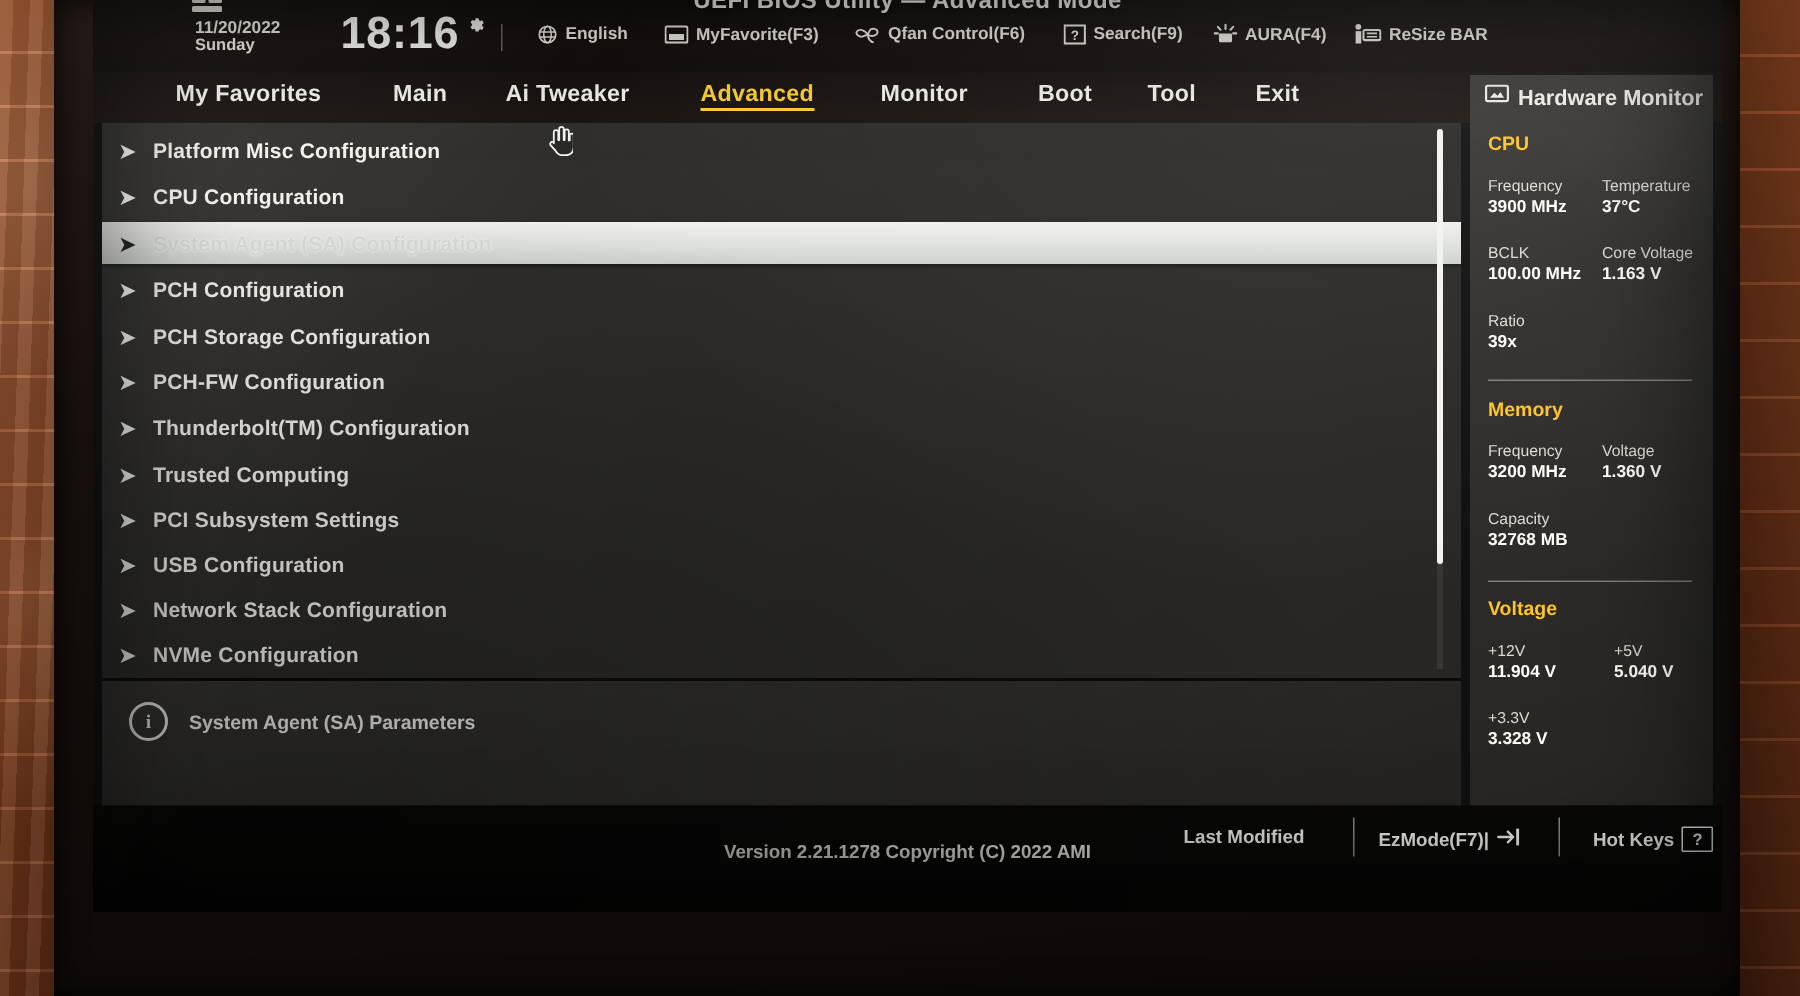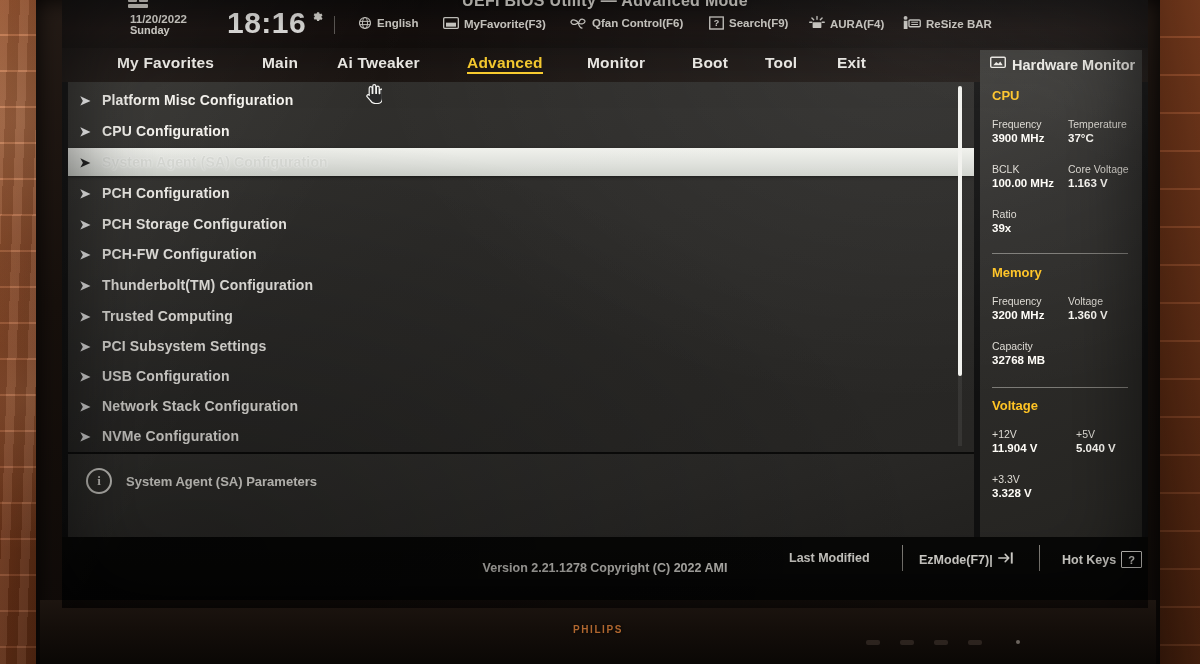--- a/index.html
+++ b/index.html
@@ -413,24 +413,14 @@
     <div class="cursor" style="left:302px;top:84px;">
       <svg width="18" height="20" viewBox="0 0 18 20">
         <path d="M5.2 11.5V4.2a1.5 1.5 0 0 1 3 0v5.2h.6V2.1a1.5 1.5 0 0 1 3 0v7.3h.6V3.6a1.4 1.4 0 0 1 2.8 0v6h.6V6.4a1.35 1.35 0 0 1 2.7 0v7.8c0 3-2 5.3-5.2 5.3h-2c-2.5 0-4-1.2-5-3.1L3 12.7c-.5-.9 0-1.9 1-2.1.5-.1 1 .1 1.2.5z" fill="#2a2a2a" stroke="#f5f5f2" stroke-width="1.2" stroke-linejoin="round"></path>
       </svg>
     </div>
 
     <div id="glare"></div>
     <div id="vig"></div>
   </div>
 
-  <div class="bezel-bottom">
-    <div class="philips">PHILIPS</div>
-    <div class="bezel-btns">
-      <span style="left:0;"></span>
-        <span style="left:34px;"></span>
-      <span style="left:68px;"></span>
-        <span style="left:102px;"></span>
-      <span style="left:150px;width:4px;height:4px;border-radius:50%;background:rgba(200,190,180,.5);"></span>
-    </div>
-  </div>
 
 </div>
 
 </body></html>

